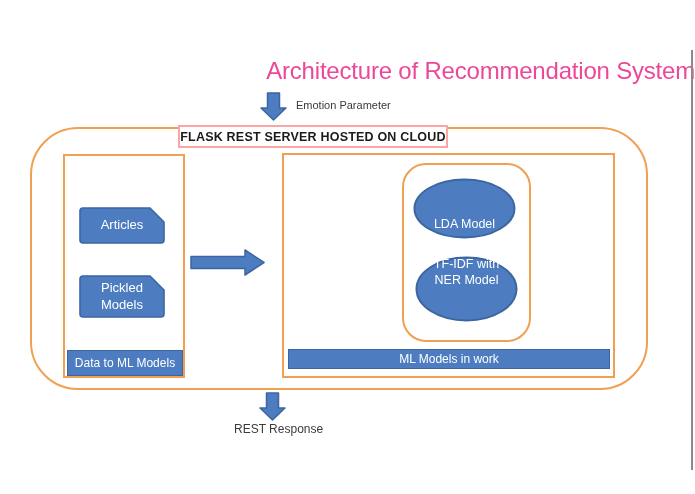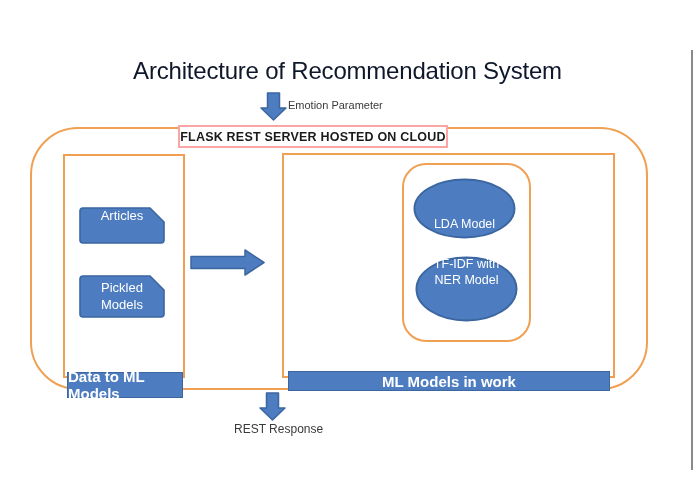--- a/index.html
+++ b/index.html
@@ -1,21 +1,21 @@
 <!DOCTYPE html>
 <html><head>
 <meta charset="utf-8">
 <style>
   html,body{margin:0;padding:0;background:#ffffff;}
   .stage{position:relative;width:695px;height:494px;background:#ffffff;overflow:hidden;
          font-family:"Liberation Sans", sans-serif;}
   .abs{position:absolute;}
 
-  .title{left:0;top:57px;width:695px;text-align:center;font-size:24px;font-weight:400;
-         color:#0f172a;letter-spacing:-0.2px;}
+  .title{left:0;top:57px;width:695px;text-align:right;font-size:24px;font-weight:400;
+         color:#ec4899;letter-spacing:-0.2px;}
 
   .small-label{font-size:11px;color:#3a3a3a;}
 
   .outer-box{left:30px;top:127px;width:618px;height:263px;border:2px solid #F0A052;
              border-radius:48px;box-sizing:border-box;background:transparent;}
 
   .flask-banner{left:178px;top:125px;width:270px;height:23px;background:#ffffff;
                 border:2px solid #fca5a5;box-sizing:border-box;display:flex;align-items:center;
                 justify-content:center;font-size:12.5px;font-weight:700;color:#1a1a1a;
                 letter-spacing:0.2px;white-space:nowrap;}
@@ -25,48 +25,48 @@
   .right-panel{left:282px;top:153px;width:333px;height:225px;}
 
   .models-group{left:402px;top:163px;width:129px;height:179px;border:2px solid #F0A052;
                 border-radius:24px;box-sizing:border-box;}
 
   .shape-label{display:flex;align-items:center;justify-content:center;text-align:center;
                color:#ffffff;line-height:1.25;}
 
   .footer-bar{background:#4D7DC0;border:1.5px solid #3B66A0;box-sizing:border-box;
               display:flex;align-items:center;justify-content:center;color:#ffffff;
-              font-weight:700;font-size:15px;margin-top:22px;}
+              font-weight:400;font-size:12px;}
   .data-bar{left:67px;top:350px;width:116px;height:26px;}
   .ml-bar{left:288px;top:349px;width:322px;height:20px;}
 
   .edge-line{left:691px;top:50px;width:2px;height:420px;background:#8a8a8a;}
 </style>
 </head>
 <body>
 
 <div class="stage">
 
   <div class="abs title">Architecture of Recommendation System</div>
 
   <svg class="abs" style="left:260px;top:92px;" width="27" height="29" viewBox="0 0 27 29">
     <polygon points="7.5,1 19.5,1 19.5,16 26,16 13.5,28 1,16 7.5,16" fill="#4D7DC0" stroke="#3B66A0" stroke-width="1.5" stroke-linejoin="round"></polygon>
   </svg>
-  <div class="abs small-label" style="left:288px;top:99px;">Emotion Parameter</div>
+  <div class="abs small-label" style="left:296px;top:99px;">Emotion Parameter</div>
 
   <div class="abs outer-box"></div>
 
   <div class="abs flask-banner">FLASK REST SERVER HOSTED ON CLOUD</div>
 
   <div class="abs panel left-panel"></div>
 
   <svg class="abs" style="left:79px;top:207px;" width="86" height="37" viewBox="0 0 86 37">
     <path d="M4,1 H71 L85,15 V33 Q85,36 82,36 H4 Q1,36 1,33 V4 Q1,1 4,1 Z" fill="#4D7DC0" stroke="#3B66A0" stroke-width="1.6"></path>
   </svg>
-  <div class="abs shape-label" style="left:79px;top:198px;width:86px;height:37px;font-size:13px;">Articles</div>
+  <div class="abs shape-label" style="left:79px;top:207px;width:86px;height:37px;font-size:13px;">Articles</div>
 
   <svg class="abs" style="left:79px;top:275px;" width="86" height="43" viewBox="0 0 86 43">
     <path d="M4,1 H71 L85,15 V39 Q85,42 82,42 H4 Q1,42 1,39 V4 Q1,1 4,1 Z" fill="#4D7DC0" stroke="#3B66A0" stroke-width="1.6"></path>
   </svg>
   <div class="abs shape-label" style="left:83px;top:275px;width:78px;height:43px;font-size:13px;">Pickled Models</div>
 
   <div class="abs footer-bar data-bar">Data to ML Models</div>
 
   <svg class="abs" style="left:190px;top:249px;" width="76" height="27" viewBox="0 0 76 27">
     <polygon points="1,7.5 55,7.5 55,1 74,13.5 55,26 55,19.5 1,19.5" fill="#4D7DC0" stroke="#3B66A0" stroke-width="1.5" stroke-linejoin="round"></polygon>

